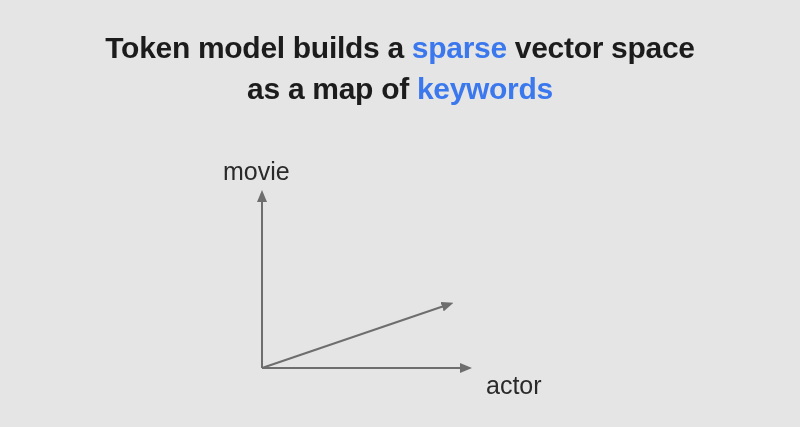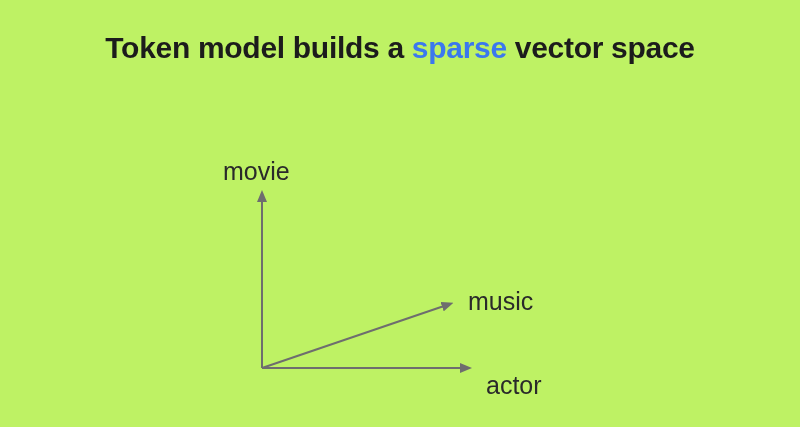--- a/index.html
+++ b/index.html
@@ -9,21 +9,21 @@
   body {
     width: 800px;
     height: 427px;
     overflow: hidden;
     font-family: "Liberation Sans", sans-serif;
   }
   .slide {
     position: relative;
     width: 800px;
     height: 427px;
-    background: #bef264;
+    background: #e5e5e5;
   }
   .title {
     position: absolute;
     left: 0;
     right: 0;
     top: 27px;
     margin: 0;
     text-align: center;
     font-size: 30px;
     line-height: 41px;
@@ -59,34 +59,34 @@
   .label-music { left: 468px; top: 287px; }
   .label-actor { left: 486px; top: 371px; }
 </style>
 </head>
 <body>
 
 <div class="slide">
 
   <h1 class="title">
     <span class="title-line"><span>Token model builds a </span><span class="accent">sparse</span><span> vector space</span></span>
+    <span class="title-line"><span>as a map of </span><span class="accent">keywords</span></span>
   </h1>
 
   <div class="diagram">
 
     <svg class="axes-svg" width="800" height="427" viewBox="0 0 800 427">
       <defs>
         <marker id="arrowhead" markerUnits="userSpaceOnUse" markerWidth="12" markerHeight="10" refX="2" refY="5" orient="auto">
           <path d="M0,0 L12,5 L0,10 Z" fill="#6e6e6e"></path>
         </marker>
       </defs>
       <line x1="262" y1="368" x2="262" y2="200" stroke="#6e6e6e" stroke-width="2" marker-end="url(#arrowhead)"></line>
       <line x1="262" y1="368" x2="444" y2="306" stroke="#6e6e6e" stroke-width="2" marker-end="url(#arrowhead)"></line>
       <line x1="262" y1="368" x2="462" y2="368" stroke="#6e6e6e" stroke-width="2" marker-end="url(#arrowhead)"></line>
     </svg>
 
     <div class="axis-label label-movie">movie</div>
-    <div class="axis-label label-music">music</div>
     <div class="axis-label label-actor">actor</div>
 
   </div>
 
 </div>
 
 </body></html>

